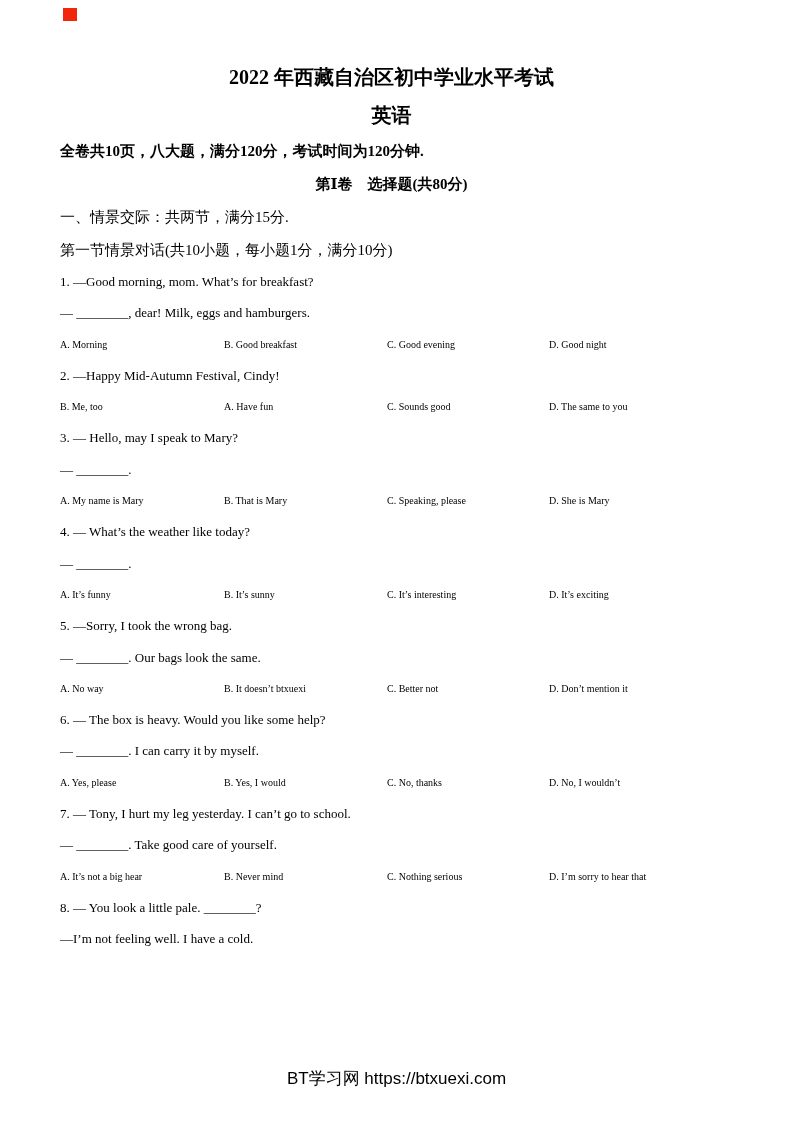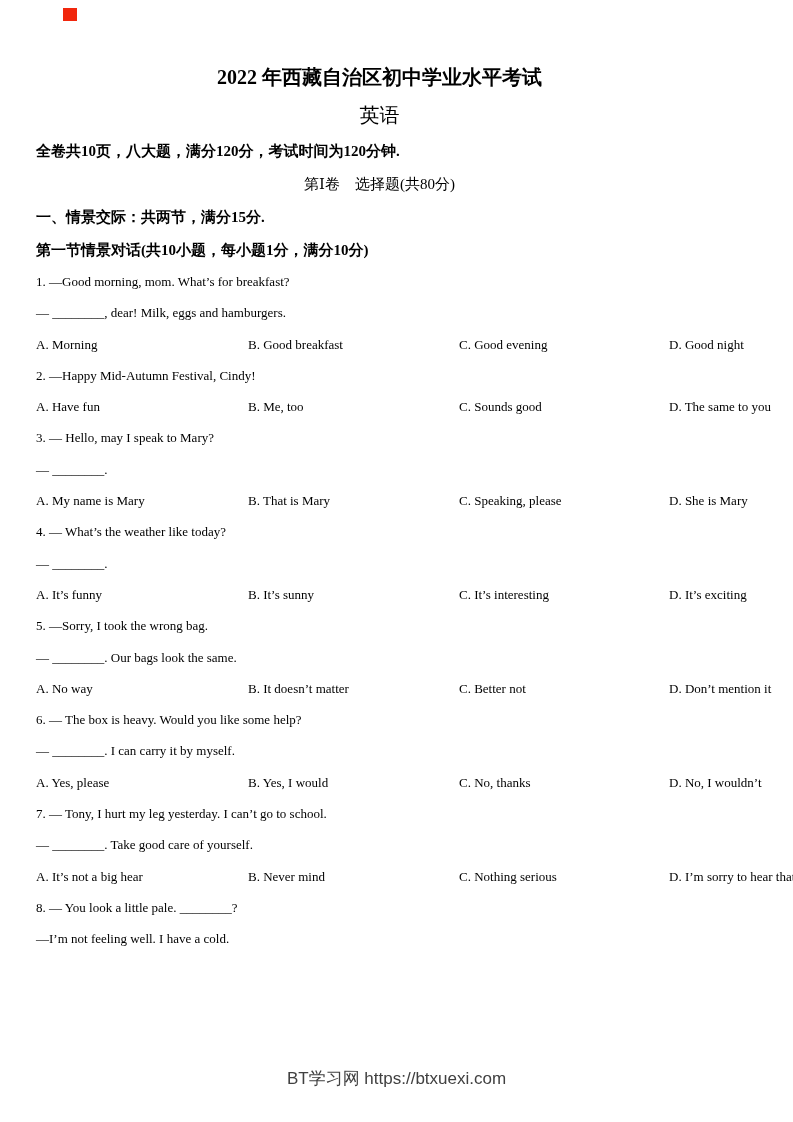--- a/index.html
+++ b/index.html
@@ -17,76 +17,75 @@
   }
   .corner-mark {
     position: absolute;
     left: 63px;
     top: 8px;
     width: 14px;
     height: 13px;
     background: #f1270d;
   }
   .page {
-    padding: 62px 70px 0 36px;
+    padding: 62px 70px 0 60px;
   }
   p { margin: 0; }
   .title {
     font-size: 20px;
     font-weight: bold;
     text-align: center;
     line-height: 30px;
     margin-bottom: 8px;
   }
   .subject {
     font-size: 20px;
-    font-weight: normal;
+    font-weight: bold;
     text-align: center;
     line-height: 30px;
     margin-bottom: 5px;
   }
   .info {
     font-size: 15px;
     font-weight: bold;
     text-align: left;
     line-height: 33px;
   }
   .part {
     font-size: 15px;
-    font-weight: normal;
+    font-weight: bold;
     text-align: center;
     line-height: 33px;
   }
   .sec {
     font-size: 15px;
-    font-weight: bold;
+    font-weight: normal;
     line-height: 32.5px;
   }
   .qline {
     font-size: 13px;
     line-height: 31.3px;
     white-space: nowrap;
   }
   .options {
     display: grid;
     grid-template-columns: 164px 163px 162px 1fr;
-    font-size: 13px;
+    font-size: 10px;
     line-height: 31.3px;
-    gap: 48px;
   }
   .opt { white-space: nowrap; }
   .footer {
     position: absolute;
     left: 0;
     bottom: 32px;
     width: 100%;
     text-align: center;
     font-family: "Liberation Sans", "DejaVu Sans", sans-serif;
     font-size: 17px;
-    color: #404040;
+    color: #000000;
   }
 </style>
 </head>
 <body>
 
 <div class="corner-mark"></div>
 
 <div class="page">
   <p class="title">2022 年西藏自治区初中学业水平考试</p>
   <p class="subject">英语</p>
@@ -105,22 +104,22 @@
         <span class="opt">A. Morning</span>
         <span class="opt">B. Good breakfast</span>
         <span class="opt">C. Good evening</span>
         <span class="opt">D. Good night</span>
       </div>
     </div>
 
     <div class="question">
       <p class="qline">2. —Happy Mid-Autumn Festival, Cindy!</p>
       <div class="options">
+        <span class="opt">B. Me, too</span>
         <span class="opt">A. Have fun</span>
-        <span class="opt">B. Me, too</span>
         <span class="opt">C. Sounds good</span>
         <span class="opt">D. The same to you</span>
       </div>
     </div>
 
     <div class="question">
       <p class="qline">3. — Hello, may I speak to Mary?</p>
       <p class="qline">— ________.</p>
       <div class="options">
         <span class="opt">A. My name is Mary</span>
@@ -139,21 +138,21 @@
         <span class="opt">C. It’s interesting</span>
         <span class="opt">D. It’s exciting</span>
       </div>
     </div>
 
     <div class="question">
       <p class="qline">5. —Sorry, I took the wrong bag.</p>
       <p class="qline">— ________. Our bags look the same.</p>
       <div class="options">
         <span class="opt">A. No way</span>
-        <span class="opt">B. It doesn’t matter</span>
+        <span class="opt">B. It doesn’t btxuexi</span>
         <span class="opt">C. Better not</span>
         <span class="opt">D. Don’t mention it</span>
       </div>
     </div>
 
     <div class="question">
       <p class="qline">6. — The box is heavy. Would you like some help?</p>
       <p class="qline">— ________. I can carry it by myself.</p>
       <div class="options">
         <span class="opt">A. Yes, please</span>

